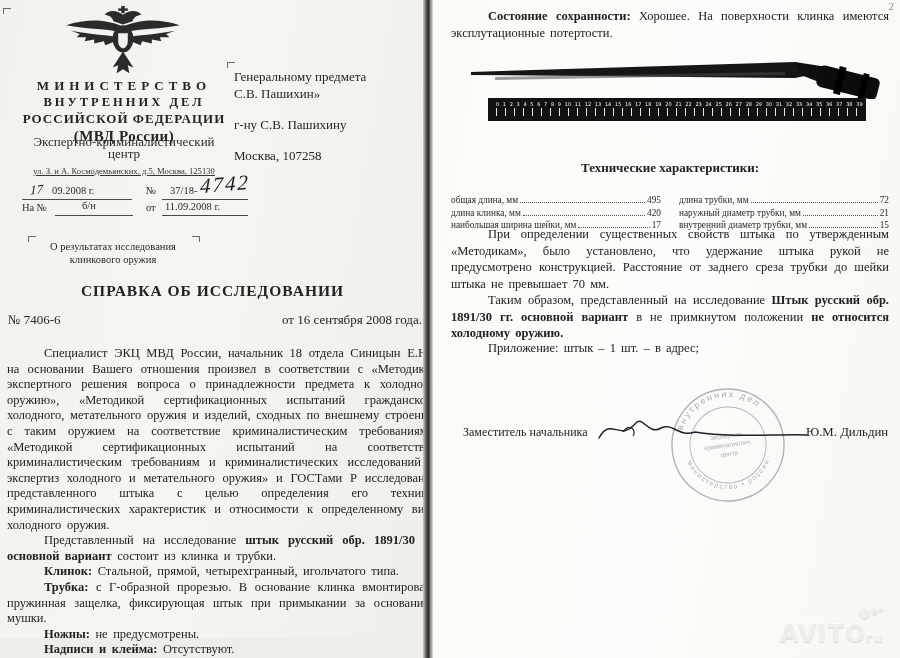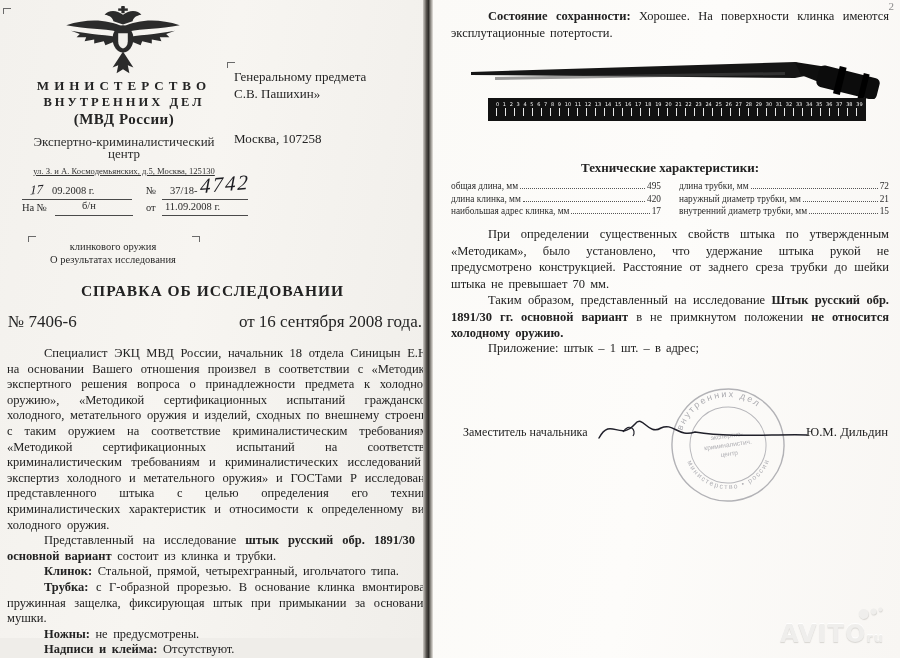--- a/index.html
+++ b/index.html
@@ -36,21 +36,21 @@
   .hand { font-style:italic; color:#1d1d22; position:absolute; white-space:nowrap;
           transform:rotate(-5deg) skewX(-6deg); }
 
   .addressee { font-size:13px; color:#242424; line-height:17px; }
   .addressee div { white-space:nowrap; }
   .gap-sm { height:14px; }
 
   .subject { text-align:center; font-size:10.5px; line-height:13px; color:#2a2a2a; }
   .doc-title { width:425px; text-align:center; font-size:15.5px; font-weight:bold;
                letter-spacing:1px; color:#222; }
-  .num-row { width:414px; font-size:17px; color:#242424; display:flex; justify-content:space-between; }
+  .num-row { width:414px; font-size:13px; color:#242424; display:flex; justify-content:space-between; }
 
   .body-text { width:430px; font-size:12.5px; line-height:15.6px; text-align:justify;
                word-spacing:2.4px; color:#222; }
   .body-text p { text-indent:37px; }
   b { font-weight:bold; }
 
   .crop-mark { width:8px; height:6px; border-left:1px solid #6a6a6a; border-top:1px solid #6a6a6a; }
   .crop-mark.flip { border-left:none; border-right:1px solid #6a6a6a; }
 
   
@@ -60,21 +60,21 @@
   .page-num { font-size:11px; color:#8a8a8a; }
 
   .ruler { position:absolute; background:#121212; height:23px; }
   .ruler-nums { display:block; color:#f4f4f4; font-family:"DejaVu Sans", sans-serif;
                 font-size:5px; letter-spacing:0; word-spacing:2.1px; white-space:nowrap;
                 overflow:hidden; padding:3px 5px 0 8px; }
   .ruler-ticks { height:8px; margin:1px 5px 0 8px;
                  background:repeating-linear-gradient(to right,#e8e8e8 0 1px,transparent 1px 9px); }
 
   .specs-title { width:438px; text-align:center; font-weight:bold; font-size:13px; color:#222; }
-  .specs-cols { width:438px; display:flex; gap:18px; margin-top:4px; }
+  .specs-cols { width:438px; display:flex; gap:18px; margin-top:18px; }
   .specs-col { flex:1; }
   .spec-row { display:flex; align-items:baseline; font-size:9.3px; color:#2b2b2b; line-height:12.5px; }
   .spec-lead { flex:1; border-bottom:1px dotted #555; margin:0 2px; height:8px; }
   .spec-val { white-space:nowrap; }
 
   .sig-label { font-size:12px; color:#232323; white-space:nowrap; }
   .sig-name { font-size:12.8px; color:#232323; white-space:nowrap; }
 
   .stamp-svg { opacity:.85; }
 
@@ -107,20 +107,21 @@
         <path d="M10,31 L21,35 L17,39 L29,39 L27,44 L39,42 L39,47 L51,44 L53,49 L63,45 L75,49 L87,45 L97,49 L99,44 L111,47 L111,42 L123,44 L121,39 L133,39 L129,35 L140,31 C114,36 95,36 75,40 C55,36 36,36 10,31 Z"></path>
         <ellipse cx="75" cy="41" rx="13" ry="17"></ellipse>
         <path d="M75,57 L62,77 L69,74 L67,84 L75,79 L83,84 L81,74 L88,77 Z"></path>
       </g>
       <path d="M69,34 h12 v10 q0,7 -6,9 q-6,-2 -6,-9 Z" fill="#f3f1ed"></path>
     </svg>
 
     <div class="abs ministry" style="left:0; top:78px;">
       <div class="m1">МИНИСТЕРСТВО</div>
       <div class="m2">ВНУТРЕННИХ ДЕЛ</div>
+      <div class="m3">РОССИЙСКОЙ ФЕДЕРАЦИИ</div>
       <div class="m4">(МВД России)</div>
     </div>
 
     <div class="abs dept" style="left:0; top:136px;">
       <div>Экспертно-криминалистический</div>
       <div>центр</div>
     </div>
 
     <div class="abs addr-line" style="left:0; top:166px;">ул. З. и А. Космодемьянских, д.5, Москва, 125130</div>
 
@@ -139,29 +140,30 @@
       <span class="reg-text" style="left:146px; top:22px;">от</span>
       <span class="reg-text" style="left:165px; top:21px;">11.09.2008 г.</span>
       <div class="u-line" style="left:162px; top:35px; width:86px;"></div>
     </div>
 
     <div class="abs crop-mark" style="left:227px; top:62px;"></div>
     <div class="abs addressee" style="left:234px; top:68px;">
       <div>Генеральному предмета</div>
       <div>С.В. Пашихин»</div>
       <div class="gap-sm"></div>
+      <div>г-ну С.В. Пашихину</div>
       <div class="gap-sm"></div>
       <div>Москва, 107258</div>
     </div>
 
     <div class="abs crop-mark" style="left:28px; top:236px;"></div>
     <div class="abs crop-mark flip" style="left:192px; top:236px;"></div>
     <div class="abs subject" style="left:18px; top:240px; width:190px;">
+      <div>О результатах исследования</div>
       <div>клинкового оружия</div>
-      <div>О результатах исследования</div>
     </div>
 
     <div class="abs doc-title" style="left:0; top:282px;">СПРАВКА ОБ ИССЛЕДОВАНИИ</div>
     <div class="abs num-row" style="left:8px; top:312px;">
       <span>№ 7406-6</span>
       <span>от 16 сентября 2008 года.</span>
     </div>
 
     <div class="abs body-text" style="left:7px; top:346px;">
       <p>Специалист ЭКЦ МВД России, начальник 18 отдела Синицын Е.Ю., на основании Вашего отношения произвел в соответствии с «Методикой экспертного решения вопроса о принадлежности предмета к холодному оружию», «Методикой сертификационных испытаний гражданского холодного, метательного оружия и изделий, сходных по внешнему строению с таким оружием на соответствие криминалистическим требованиям», «Методикой сертификационных испытаний на соответствие криминалистическим требованиям и криминалистических исследований и экспертиз холодного и метательного оружия» и ГОСТами Р исследование представленного штыка с целью определения его технико-криминалистических характеристик и относимости к определенному виду холодного оружия.</p>
@@ -207,21 +209,21 @@
               <span>общая длина, мм</span>
               <span class="spec-lead"></span>
               <span class="spec-val">495</span>
             </div>
           <div class="spec-row">
               <span>длина клинка, мм</span>
               <span class="spec-lead"></span>
               <span class="spec-val">420</span>
             </div>
           <div class="spec-row">
-              <span>наибольшая адрес клинка, мм</span>
+              <span>наибольшая ширина шейки, мм</span>
               <span class="spec-lead"></span>
               <span class="spec-val">17</span>
             </div>
         </div>
         <div class="specs-col">
           <div class="spec-row">
               <span>длина трубки, мм</span>
               <span class="spec-lead"></span>
               <span class="spec-val">72</span>
             </div>

